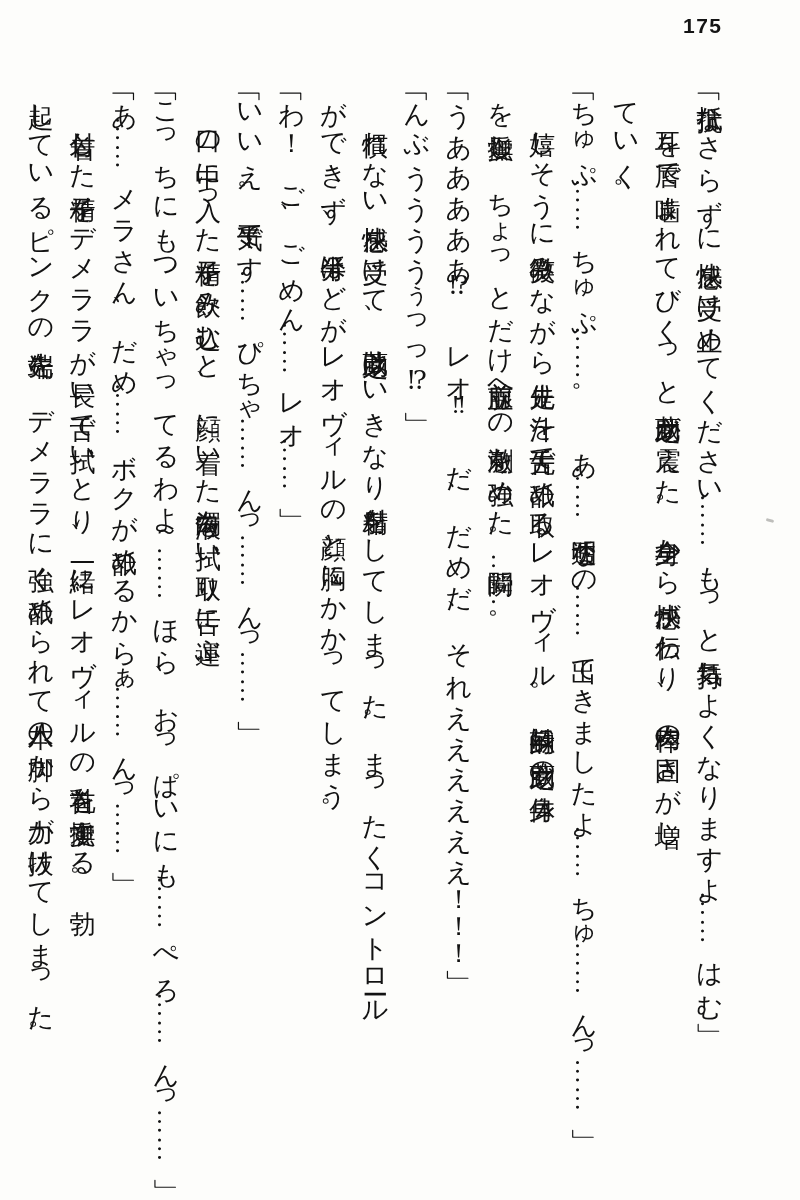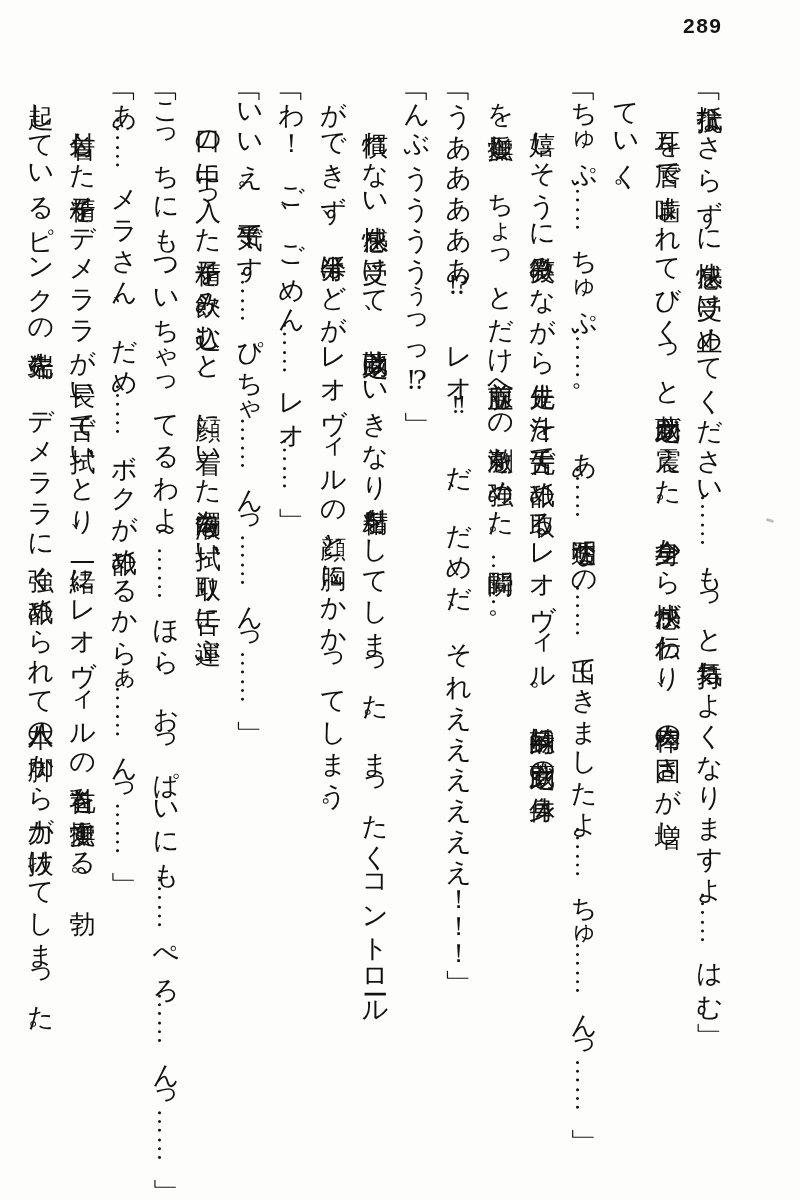--- a/index.html
+++ b/index.html
@@ -54,21 +54,21 @@
     background: #8a8a86;
     opacity: 0.55;
     border-radius: 2px;
     transform: rotate(14deg);
   }
 </style>
 </head>
 <body>
 
 <div class="page">
-  <div class="page-number">289</div>
+  <div class="page-number">175</div>
 
   <div class="text-columns">
       <div class="tline">「抵抗なさらずに快感を受け止めてください……もっと気持ちよくなりますよ……はむ」</div>
       <div class="tline indent">耳を唇で噛まれてびくっと蔵之助が震えた。全身から快感が伝わり、肉棒の固さが増し</div>
       <div class="tline">ていく。</div>
       <div class="tline">「ちゅぷ……ちゅぷ……。　あ……透明なの……出てきましたよ……ちゅ……んっ……」</div>
       <div class="tline indent">嬉しそうに微笑みながら先走り汁を舌先で舐め取るレオヴィル。献身的に蔵之助の身体</div>
       <div class="tline">を愛撫し、ちょっとだけ前立腺への刺激を強めた。瞬間……。</div>
       <div class="tline">「うあああああ⁉　レオ‼　だ、だめだ、それええええええ！！！」</div>
       <div class="tline">「んぶううううぅっっ⁉」</div>

